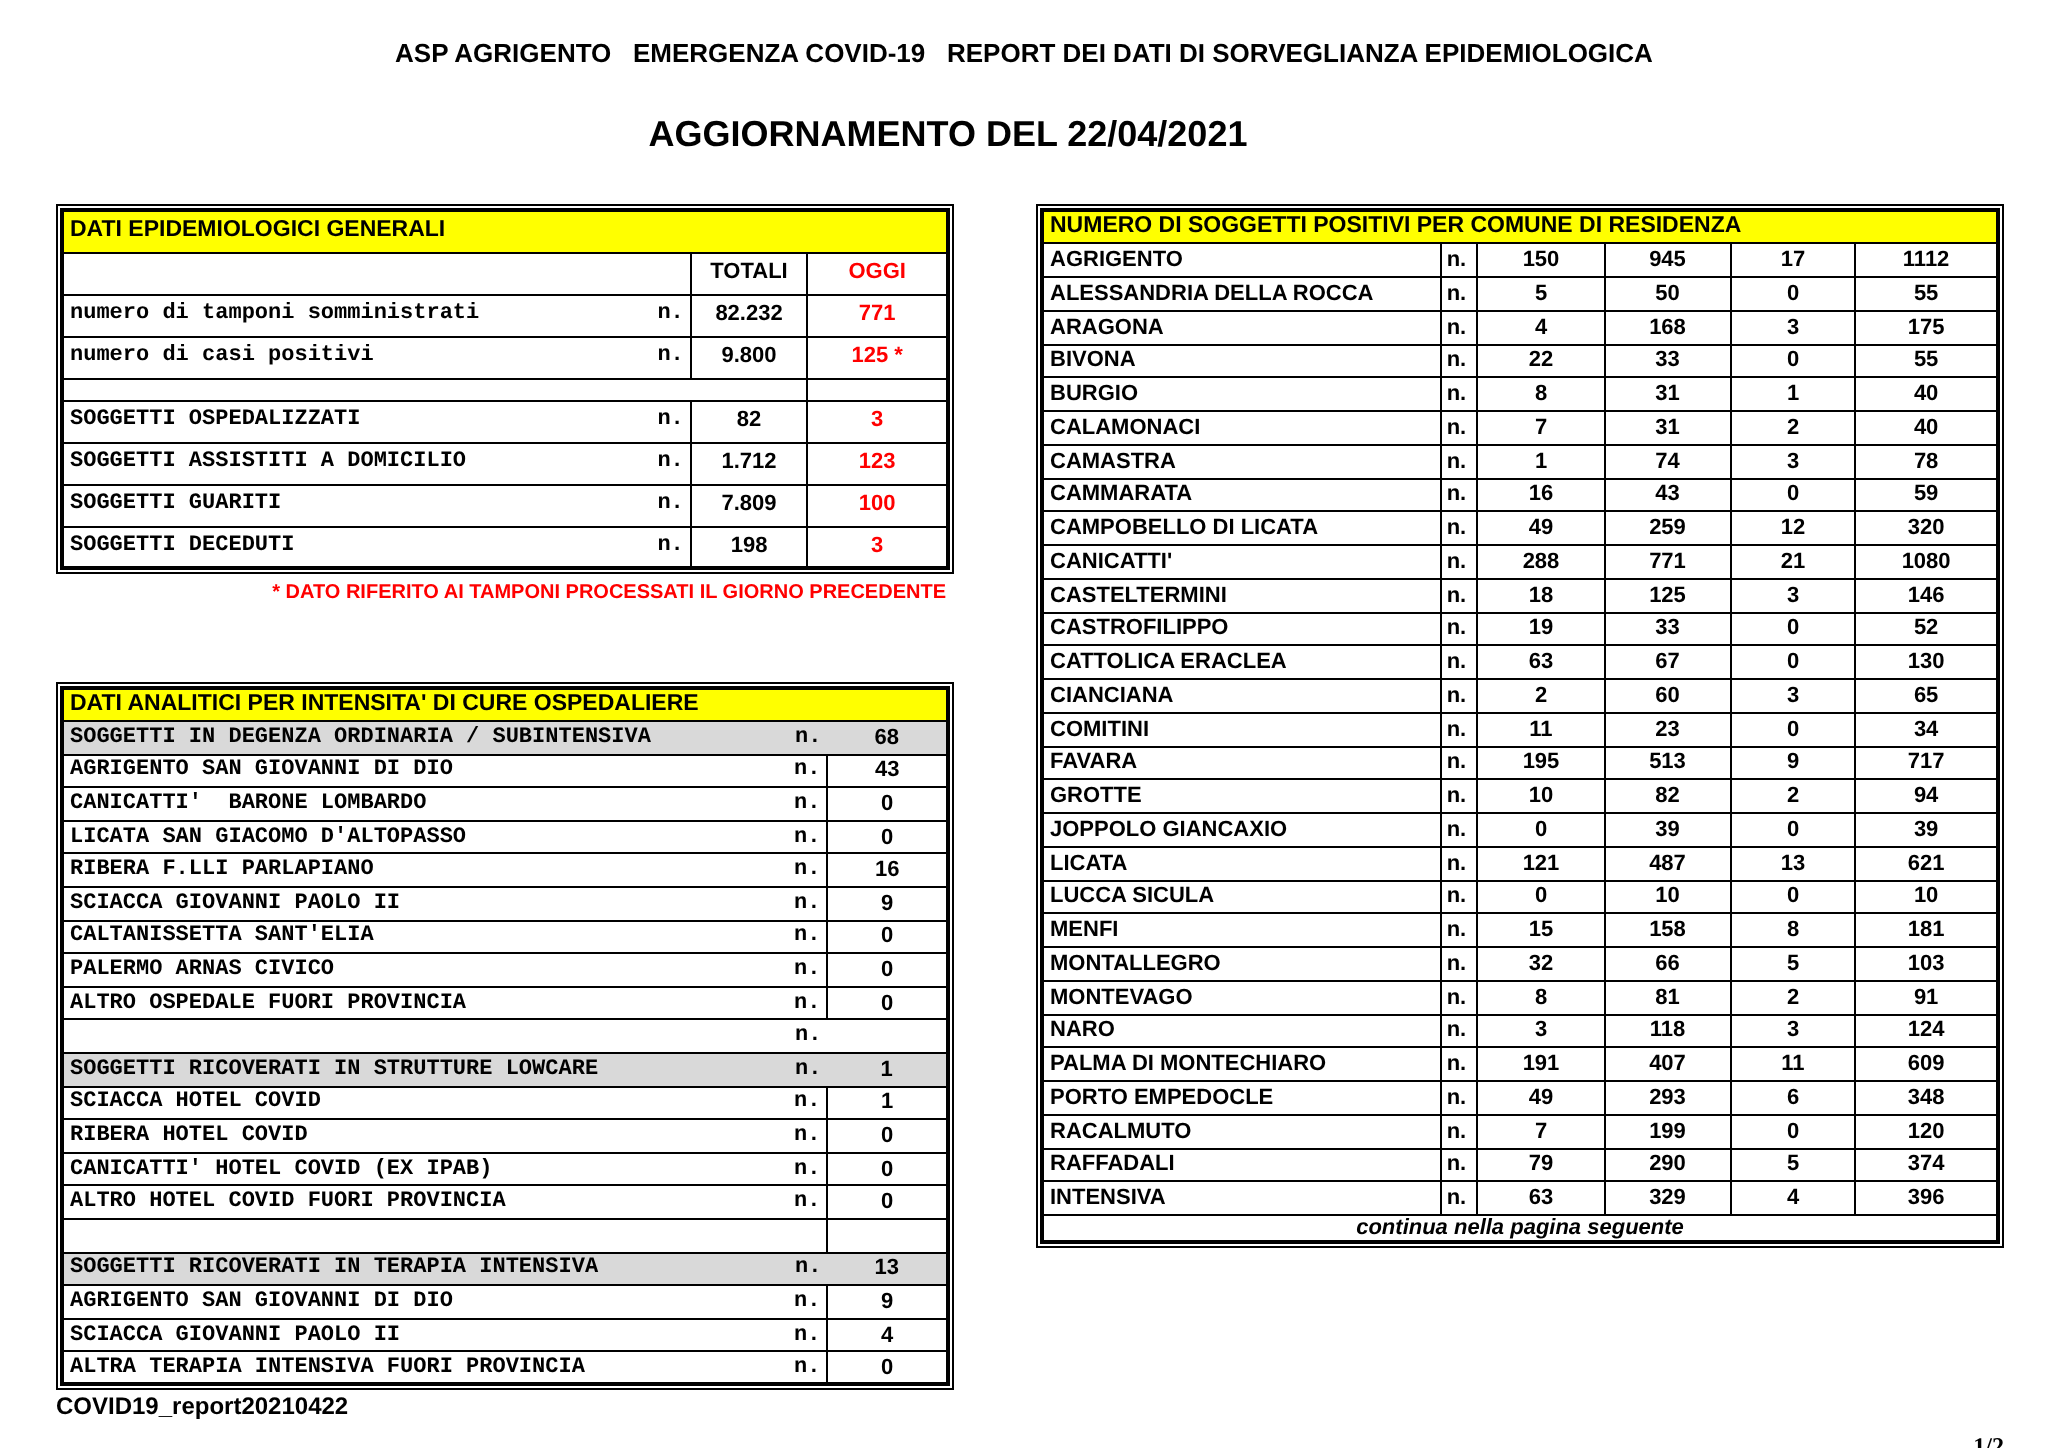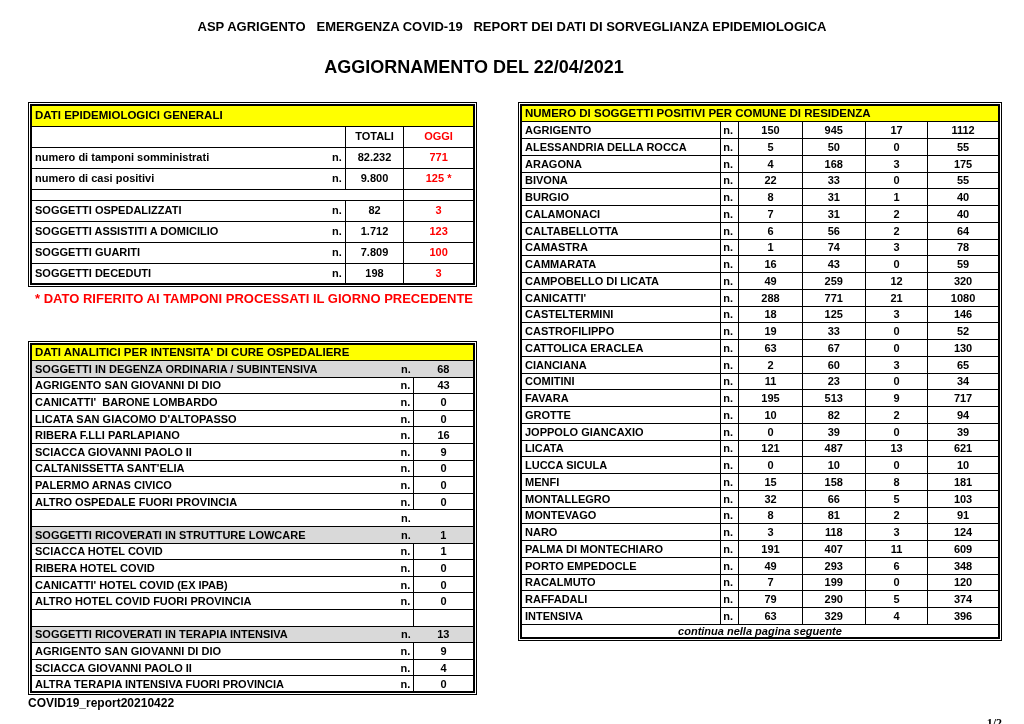--- a/index.html
+++ b/index.html
@@ -34,32 +34,32 @@
     font-size: 11px; font-weight: bold;
     padding: 0 3px; line-height: 1.1;
     overflow: hidden; vertical-align: middle;
   }
   .title-row td {
     background: var(--accent-yellow, #ffff00);
     font-size: 11.5px; text-align: left; height: 15px;
   }
   .red { color: var(--accent-red, #ff0000); }
   .num { text-align: center; }
-  .cellflex { display: flex; justify-content: space-between; align-items: center; }
+  .cellflex { display: flex; justify-content: space-between; align-items: center; font-family: Liberation Mono, monospace; }
   .lbl { white-space: pre; }
   .unit { padding-left: 4px; }
 
   
   .t1 td { height: 21px; }
   .t1 .row-blank td { height: 11px; }
   .t1 .row-blank td:nth-child(2) { border-left-style: hidden; }
 
   
   .footnote {
-    text-align: right; font-size: 13px;
+    text-align: right; font-size: 10px;
     margin: 4px 4px 0 0; height: 14px;
   }
 
   
   .t2wrap { margin-top: 36px; }
   .t2 td { height: 16.6px; }
   .t2 .row-subtotal td { background: var(--subtotal-gray, #d9d9d9); }
   .t2 .row-subtotal td:nth-child(2) { border-left-style: hidden; }
   .t2 .row-gap td:nth-child(2) { border-left-style: hidden; }
 
@@ -434,28 +434,20 @@
           </tr>
           <tr>
             <td class="lbl">CALAMONACI</td>
             <td class="unit-cell">n.</td>
             <td class="num">7</td>
             <td class="num">31</td>
             <td class="num">2</td>
             <td class="num">40</td>
           </tr>
           <tr>
-            <td class="lbl">CALTABELLOTTA</td>
-            <td class="unit-cell">n.</td>
-            <td class="num">6</td>
-            <td class="num">56</td>
-            <td class="num">2</td>
-            <td class="num">64</td>
-          </tr>
-          <tr>
             <td class="lbl">CAMASTRA</td>
             <td class="unit-cell">n.</td>
             <td class="num">1</td>
             <td class="num">74</td>
             <td class="num">3</td>
             <td class="num">78</td>
           </tr>
           <tr>
             <td class="lbl">CAMMARATA</td>
             <td class="unit-cell">n.</td>

